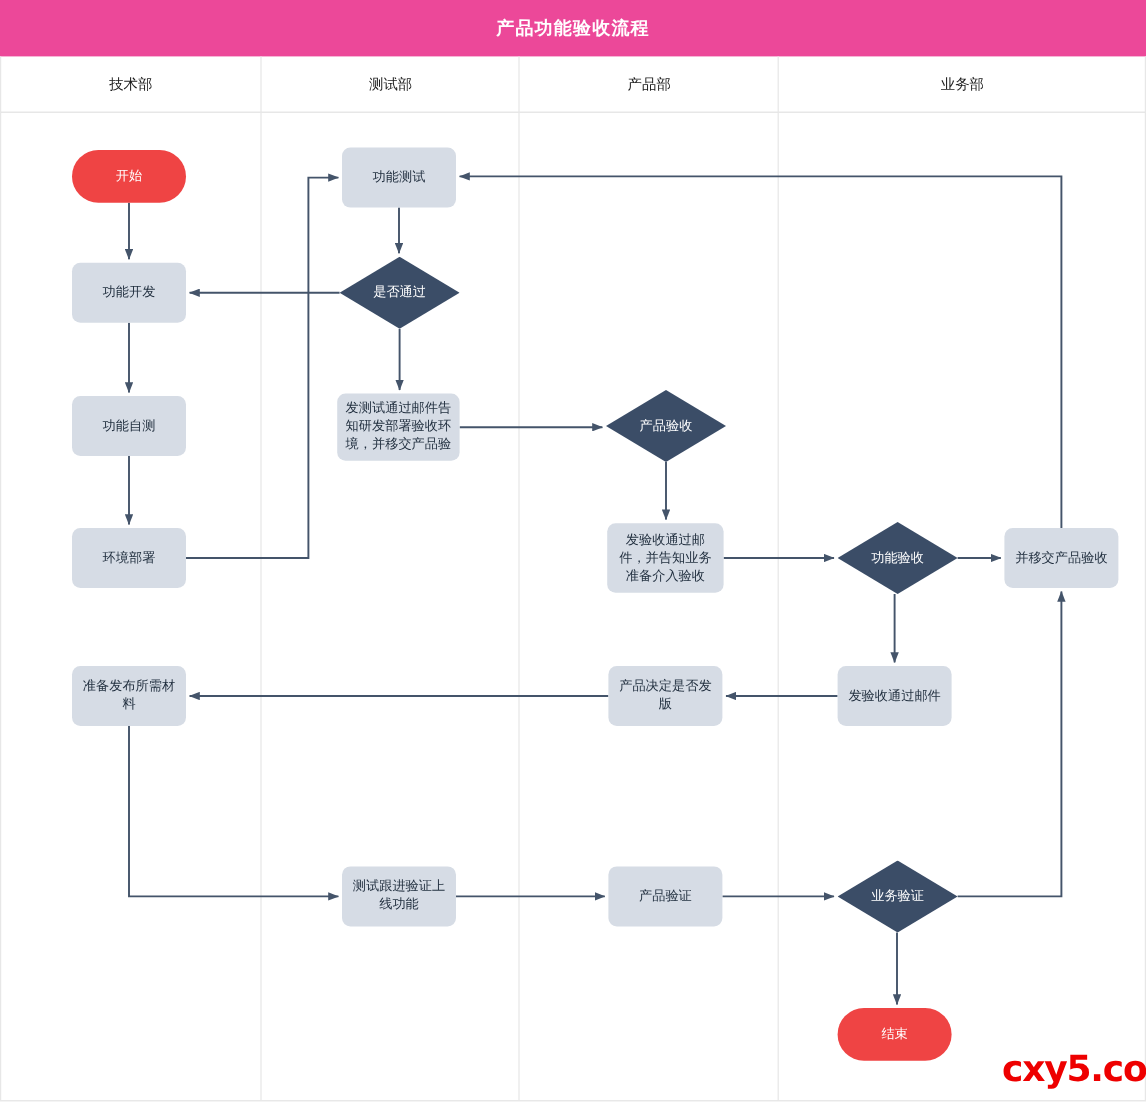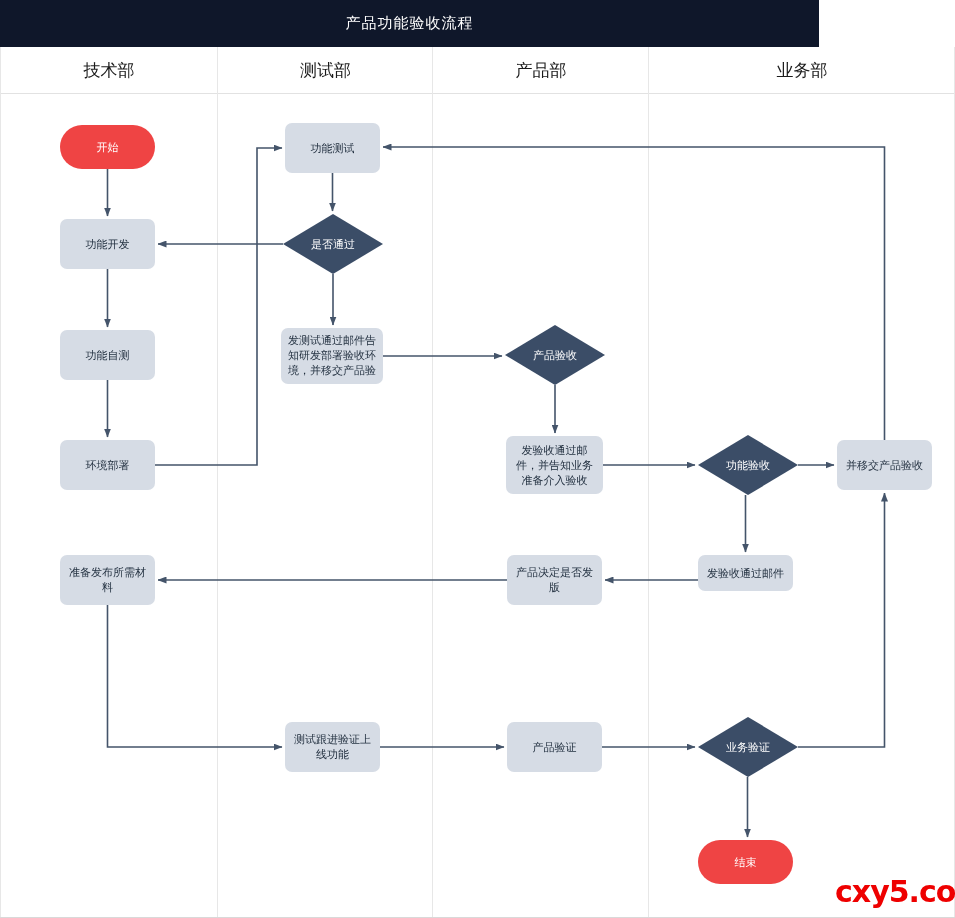--- a/index.html
+++ b/index.html
@@ -19,26 +19,26 @@
     overflow: hidden;
     box-sizing: border-box;
     border-bottom: 1px solid #d9d9d9;
   }
 
   
   #title-bar {
     position: absolute;
     left: 0;
     top: 0;
-    width: 819px;
+    width: 955px;
     height: 47px;
-    background: #0f172a;
+    background: #ec4899;
     color: #ffffff;
     font-size: 15px;
-    font-weight: normal;
+    font-weight: bold;
     display: flex;
     align-items: center;
     justify-content: center;
     letter-spacing: 1px;
     box-sizing: border-box;
   }
 
   
   #lane-header {
     position: absolute;
@@ -49,21 +49,21 @@
     box-sizing: border-box;
     border-bottom: 1px solid #e2e2e2;
   }
   .lane-head {
     position: absolute;
     top: 0;
     height: 47px;
     display: flex;
     align-items: center;
     justify-content: center;
-    font-size: 17px;
+    font-size: 12px;
     color: #1a1a1a;
     box-sizing: border-box;
   }
 
   
   .lane-divider {
     position: absolute;
     top: 47px;
     width: 1px;
     height: 871px;
@@ -281,21 +281,21 @@
     <span class="node-label">产品验证</span>
   </div>
 
   <div class="node decision" style="left:698px;top:435px;width:100px;height:60px;font-family:Liberation Serif, serif;">
     <svg class="diamond-shape" viewBox="0 0 100 60" preserveAspectRatio="none">
       <polygon points="50,0 100,30 50,60 0,30" fill="#3B4D67"></polygon>
     </svg>
     <span class="node-label">功能验收</span>
   </div>
 
-  <div class="node process" style="left:698px;top:555px;width:95px;height:36px;">
+  <div class="node process" style="left:698px;top:555px;width:95px;height:50px;">
     <span class="node-label">发验收通过邮件</span>
   </div>
 
   <div class="node process" style="left:837px;top:440px;width:95px;height:50px;">
     <span class="node-label">并移交产品验收</span>
   </div>
 
   <div class="node decision" style="left:698px;top:717px;width:100px;height:60px;">
     <svg class="diamond-shape" viewBox="0 0 100 60" preserveAspectRatio="none">
       <polygon points="50,0 100,30 50,60 0,30" fill="#3B4D67"></polygon>

